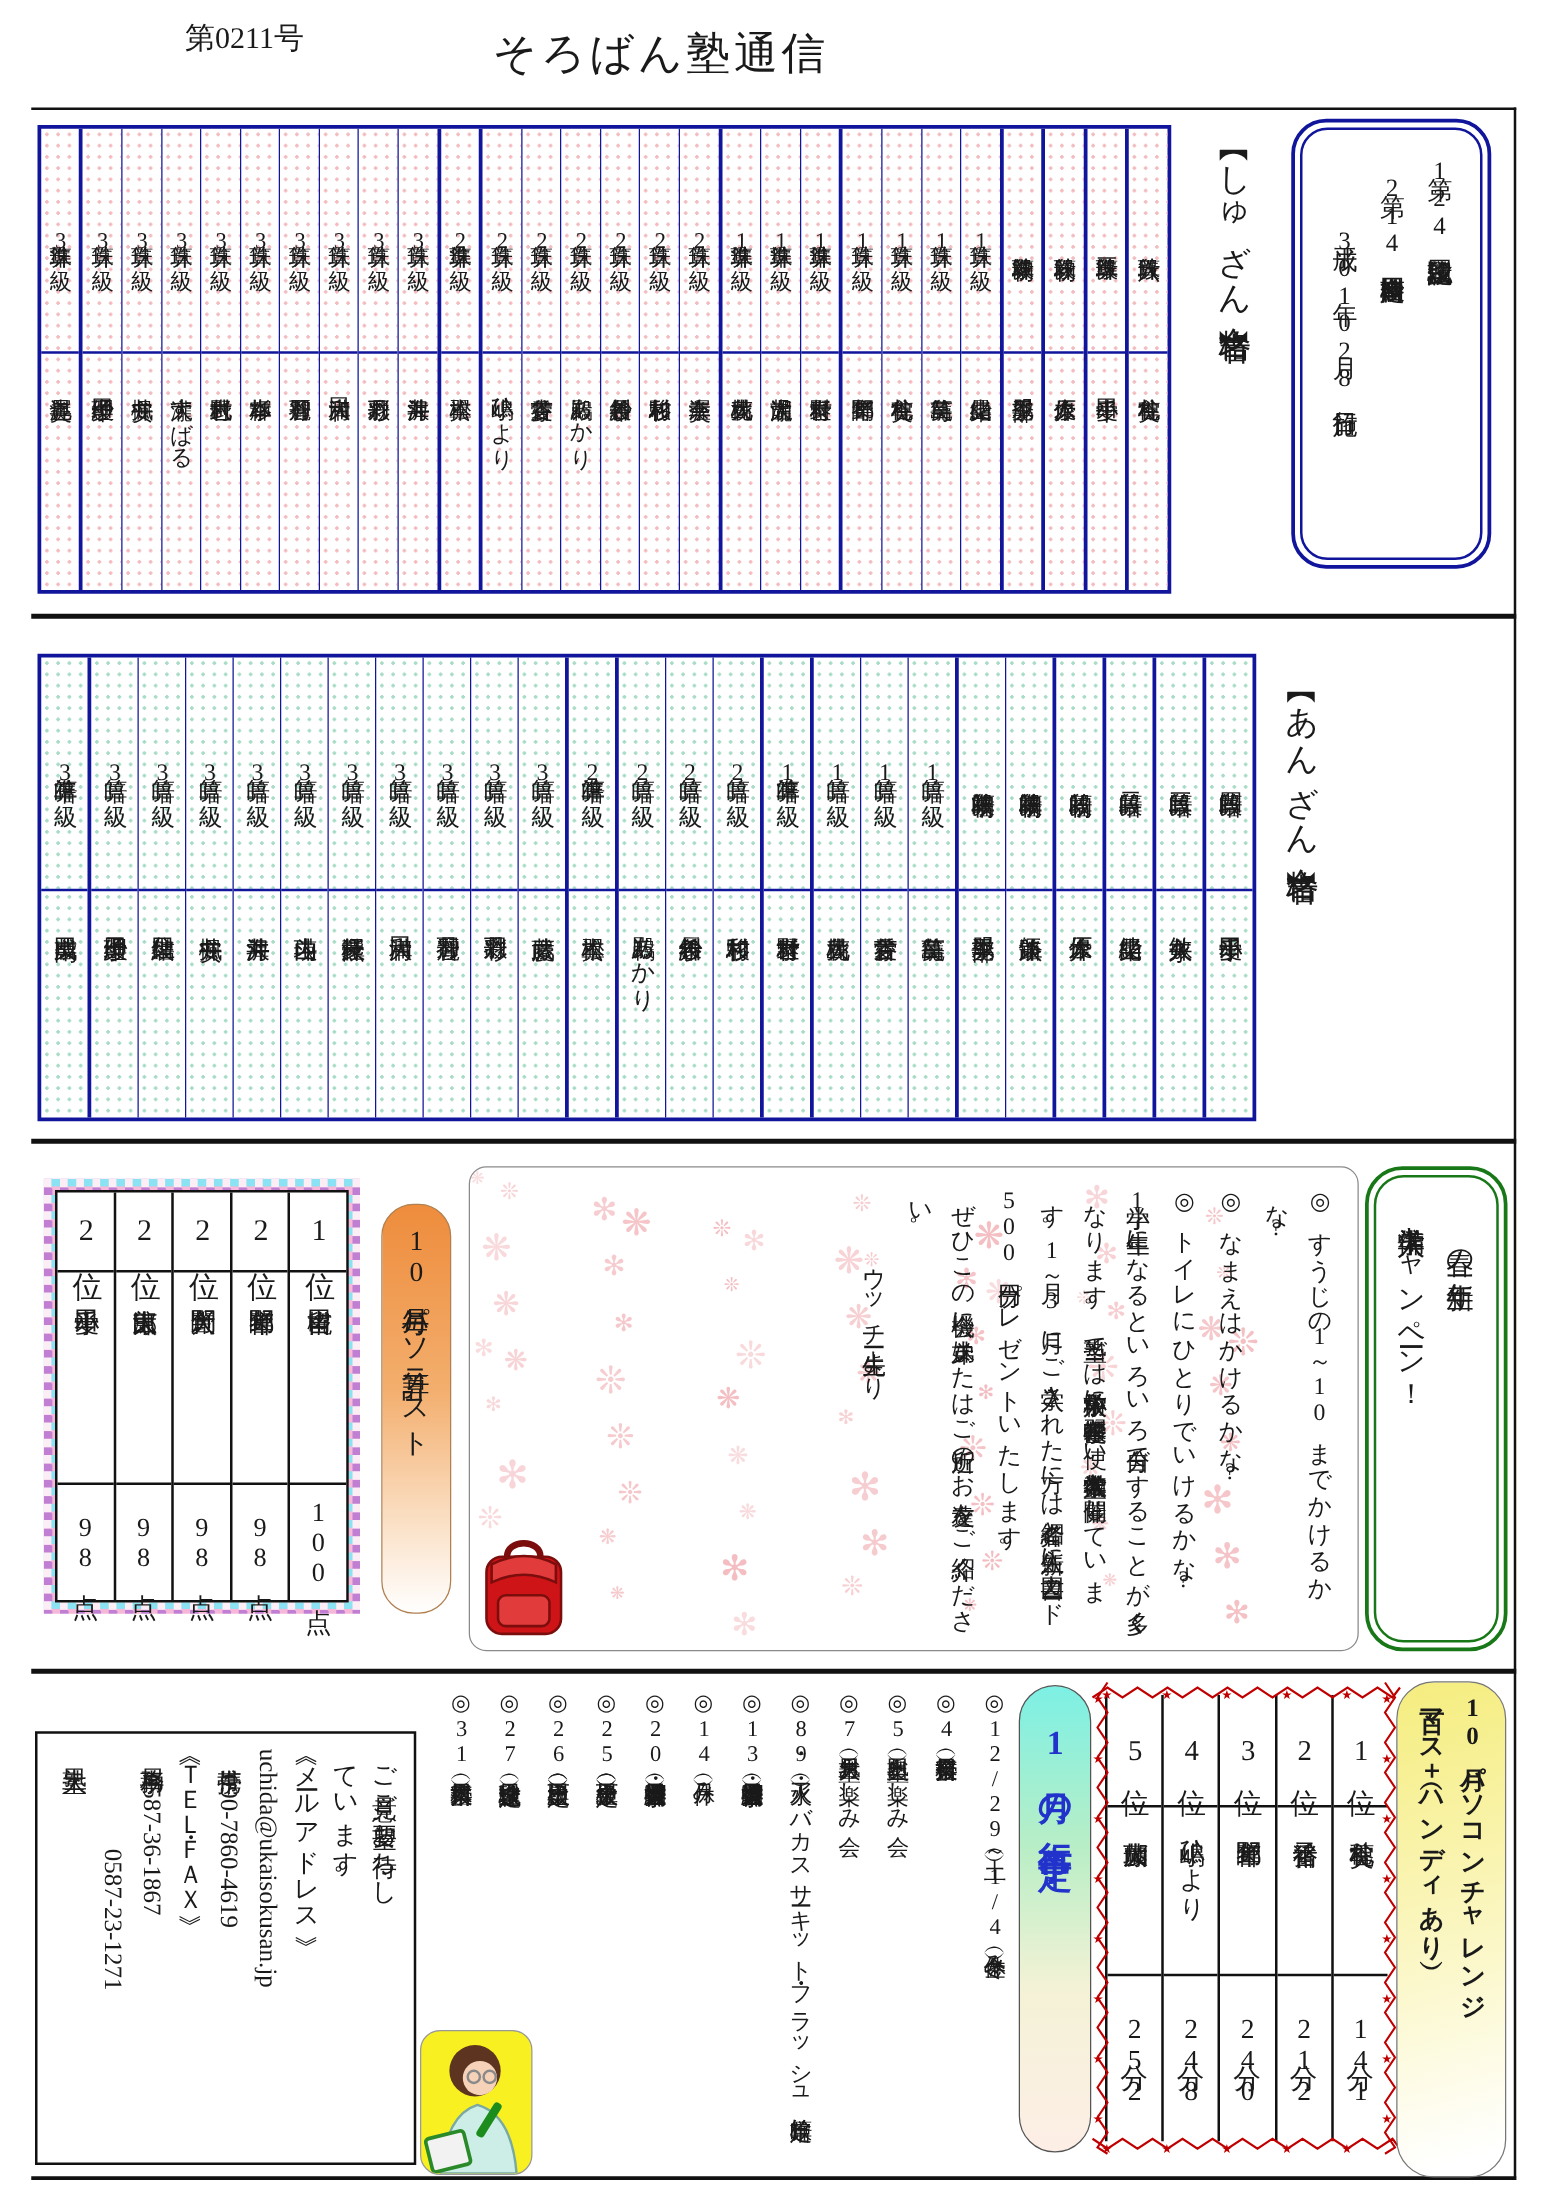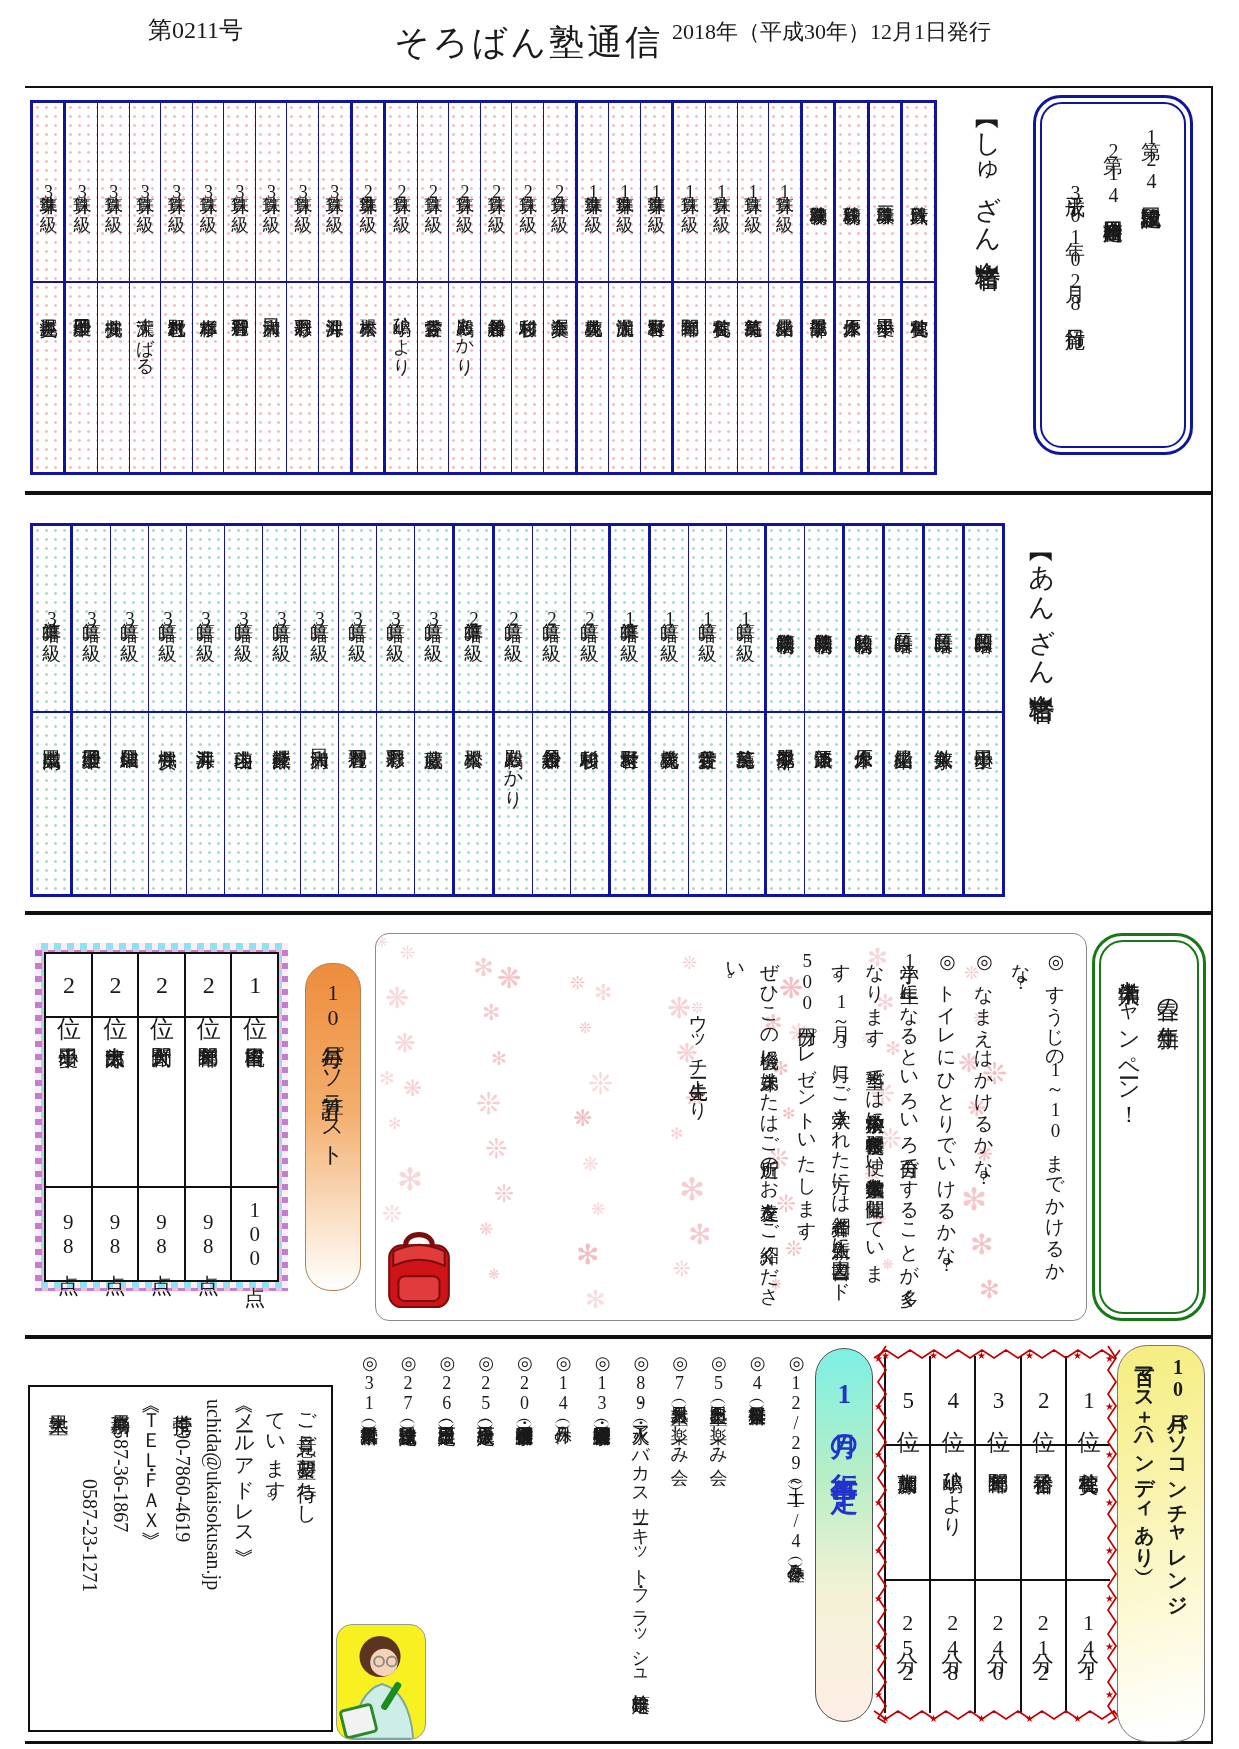--- a/index.html
+++ b/index.html
@@ -99,21 +99,20 @@
   .yellow-box .v{font-size:20px;font-weight:bold;}
   .yellow-box .v:nth-child(1){margin-top:10px;} .yellow-box .v:nth-child(2){margin-top:8px;}
 </style>
 </head>
 <body>
 
 <div class="page">
 
   <div class="abs hdr-issue">第0211号</div>
   <div class="abs hdr-title">そろばん塾通信</div>
-  <div class="abs hdr-date">2018年（平成30年）12月1日発行</div>
 
   <div class="abs rule r-top"></div>
   <div class="abs rule r1"></div>
   <div class="abs rule r2"></div>
   <div class="abs rule r3"></div>
   <div class="abs rule r-bot"></div>
   <div class="abs edge-right"></div>
 
   <div class="abs passer-table soroban-table">
 

